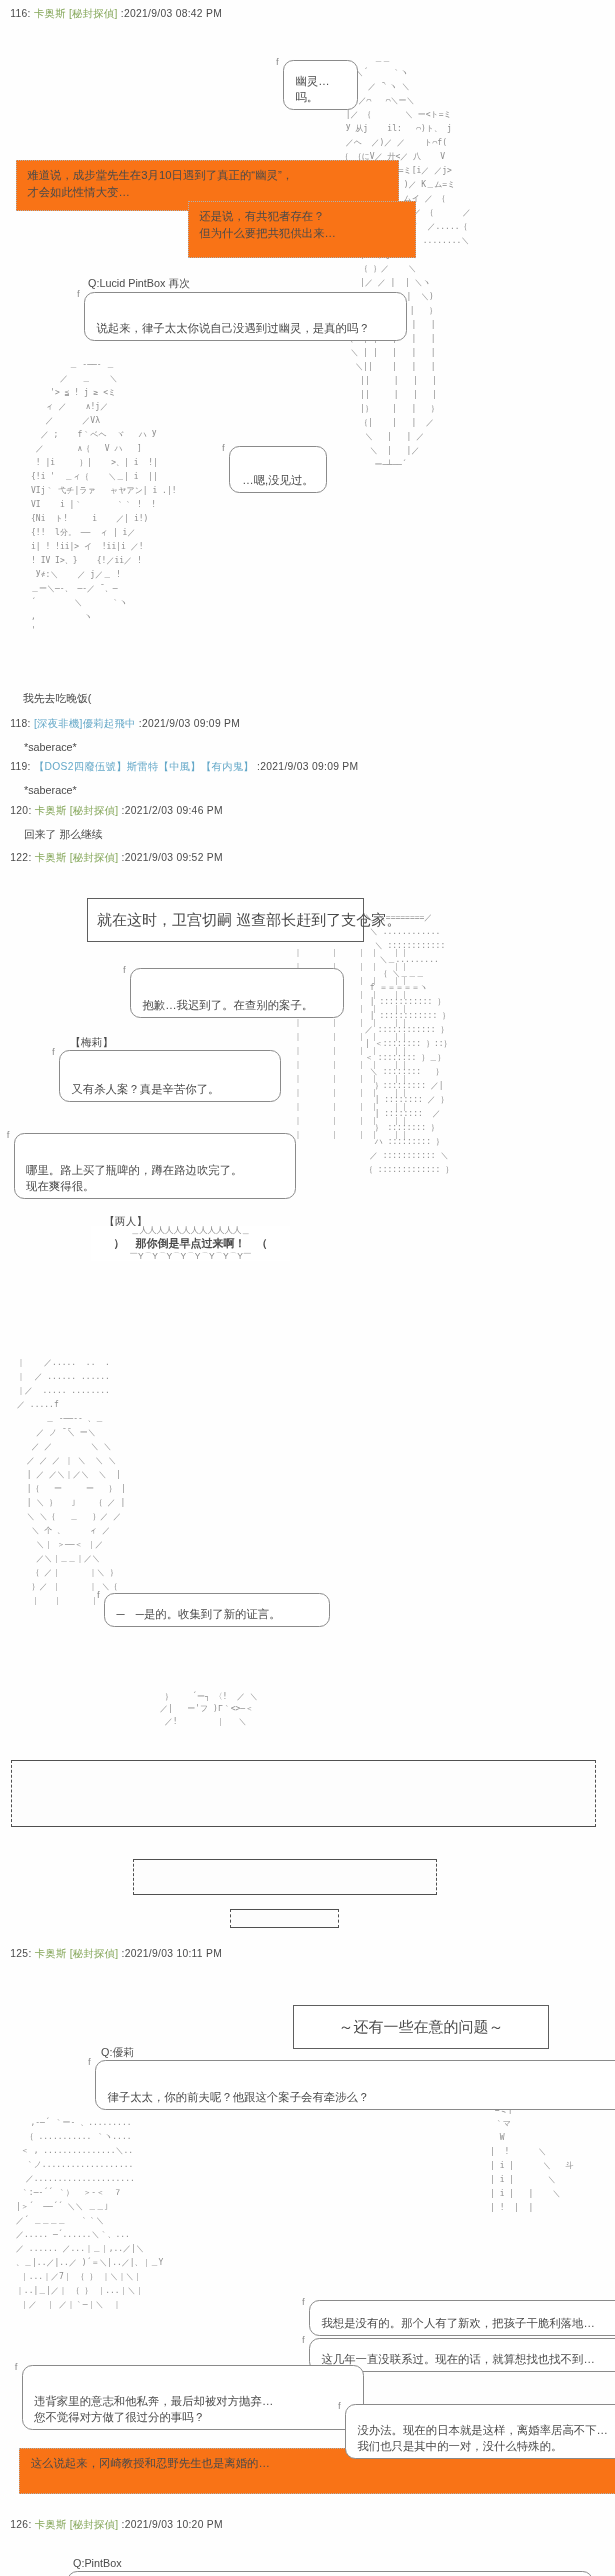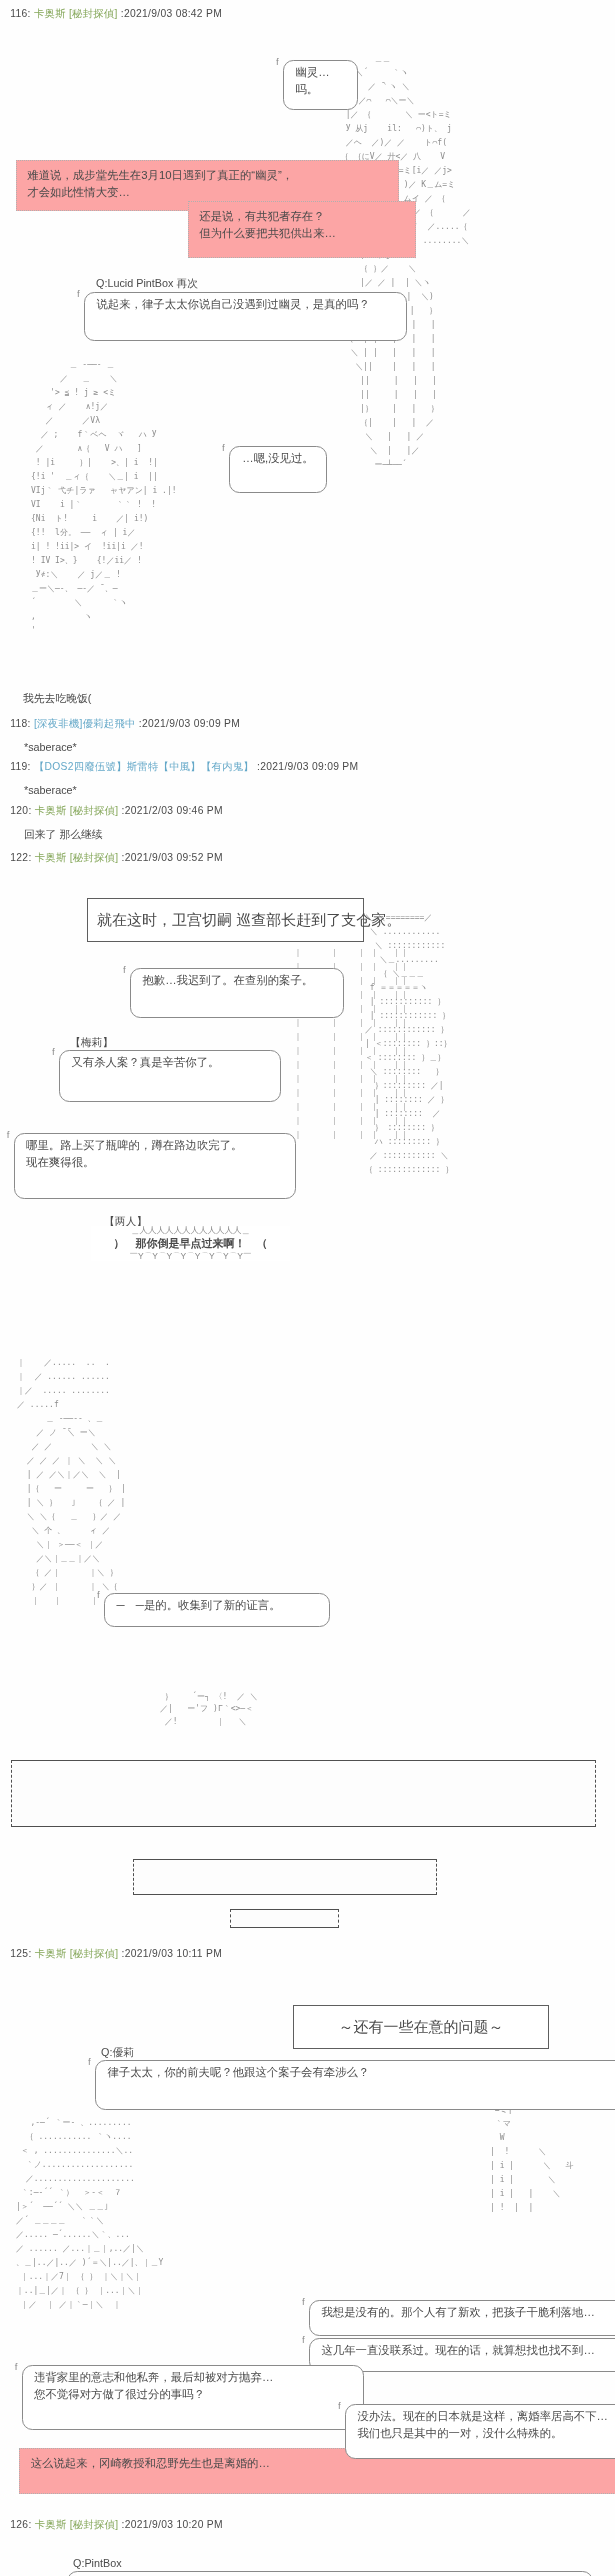--- a/index.html
+++ b/index.html
@@ -6,29 +6,29 @@
   #page{position:relative;width:616px;height:2576px;background:#fefefe;overflow:hidden;
         font-family:"Liberation Sans","DejaVu Sans",sans-serif;}
   .hdr{position:absolute;font-size:10.3px;color:#464646;white-space:nowrap;letter-spacing:0.3px;}
   .nameg{color:#85a75a;}
   .nameb{color:#64a8c8;}
   .num,.time{color:#4a4a4a;}
   .sub{position:absolute;font-size:10.8px;color:#4a4a4a;white-space:nowrap;margin-top:7px;}
   .q{position:absolute;font-size:10.8px;color:#4a4a4a;white-space:nowrap;}
   .lbl{position:absolute;font-size:10.8px;color:#4a4a4a;white-space:nowrap;}
   .bubble{position:absolute;background:#fff;border:1.1px solid #8a8a8a;border-radius:10.3px;
-          display:flex;align-items:flex-start;padding:3.4px 11.4px;font-size:11.4px;color:#4a4a4a;
+          display:flex;align-items:flex-end;padding:3.4px 11.4px;font-size:11.4px;color:#4a4a4a;
           white-space:pre-line;line-height:1.45;box-sizing:border-box;z-index:5;}
   .bubble::before{content:"f";position:absolute;left:-8px;top:-5.7px;color:#8a8a8a;font-size:9.7px;}
   .nbox{position:absolute;background:#fff;border:1.1px solid #5e5e5e;display:flex;align-items:center;
         padding:21px 9px;font-size:15px;color:#4a4a4a;white-space:nowrap;box-sizing:border-box;z-index:5;}
   .box{position:absolute;border:1.1px solid #4f4f4f;box-sizing:border-box;background:#fdfdfd;z-index:4;}
   .box.dashed-sides{border-left-style:dashed;border-right-style:dashed;}
   .dbox{position:absolute;border:1.1px dotted #b0b0b0;padding:5.7px 10.3px;font-size:11.4px;color:#4a4a4a;
-        white-space:pre-line;line-height:1.55;box-sizing:border-box;background:#fca5a5;z-index:3;}
+        white-space:pre-line;line-height:1.55;box-sizing:border-box;background:#f97316;z-index:3;}
   .aa{position:absolute;font-family:"DejaVu Sans Mono","Liberation Mono",monospace;font-size:8px;
       line-height:1.55;color:#8c8c8c;white-space:pre;z-index:1;}
   .aa.big{line-height:1.75;}
   .jag{position:absolute;text-align:center;color:#4a4a4a;z-index:5;background:#fff;}
   .jag .deco{display:block;color:#8a8a8a;font-size:8.5px;white-space:pre;line-height:1.1;}
   .jag .mid{display:block;font-size:11px;line-height:1.5;white-space:pre;font-weight:bold;}
   .stub{position:absolute;background:#fff;border:1.1px solid #8a8a8a;border-radius:10.3px;z-index:5;}
 </style>
 </head>
 <body>
@@ -75,21 +75,21 @@
   <div class="bubble" style="left:283px;top:60px;width:75px;height:50px;justify-content:center">
     <span>幽灵…吗。</span>
   </div>
 
   <div class="dbox" style="left:16px;top:160px;width:383px;height:51px">难道说，成步堂先生在3月10日遇到了真正的“幽灵”，
 才会如此性情大变…</div>
 
   <div class="dbox" style="left:188px;top:201px;width:228px;height:57px">还是说，有共犯者存在？
 但为什么要把共犯供出来…</div>
 
-  <div class="q" style="left:96px;top:277px">Q:Lucid PintBox 再次</div>
+  <div class="q" style="left:88px;top:277px">Q:Lucid PintBox 再次</div>
 
   <div class="bubble" style="left:84px;top:292px;width:323px;height:49px">
     <span>说起来，律子太太你说自己没遇到过幽灵，是真的吗？</span>
   </div>
 
   <div class="aa big" style="left:31px;top:358px">        ＿ -──- ＿
       ／   ＿    ＼
     '&gt; ≦ ! j ≥ &lt;ミ
    ィ ／    ∧!j／
    ／      ／Vλ

